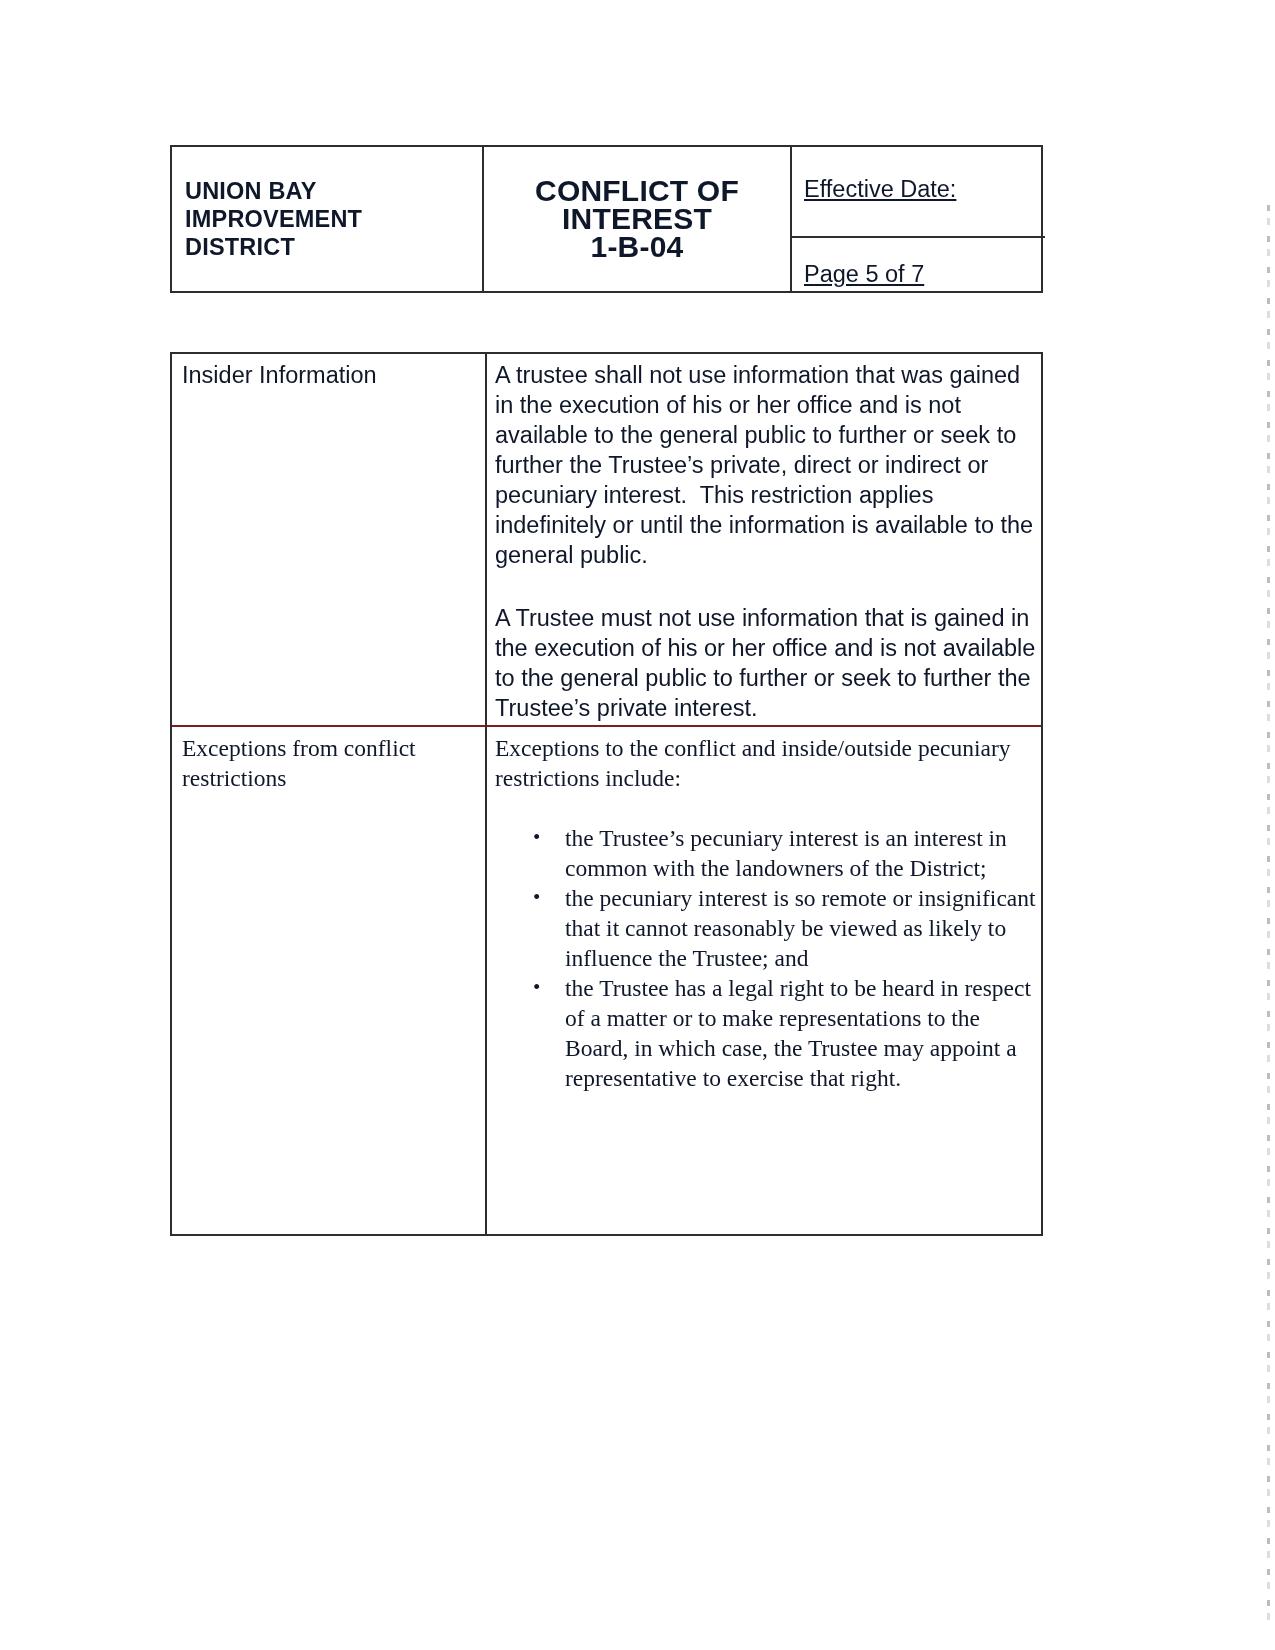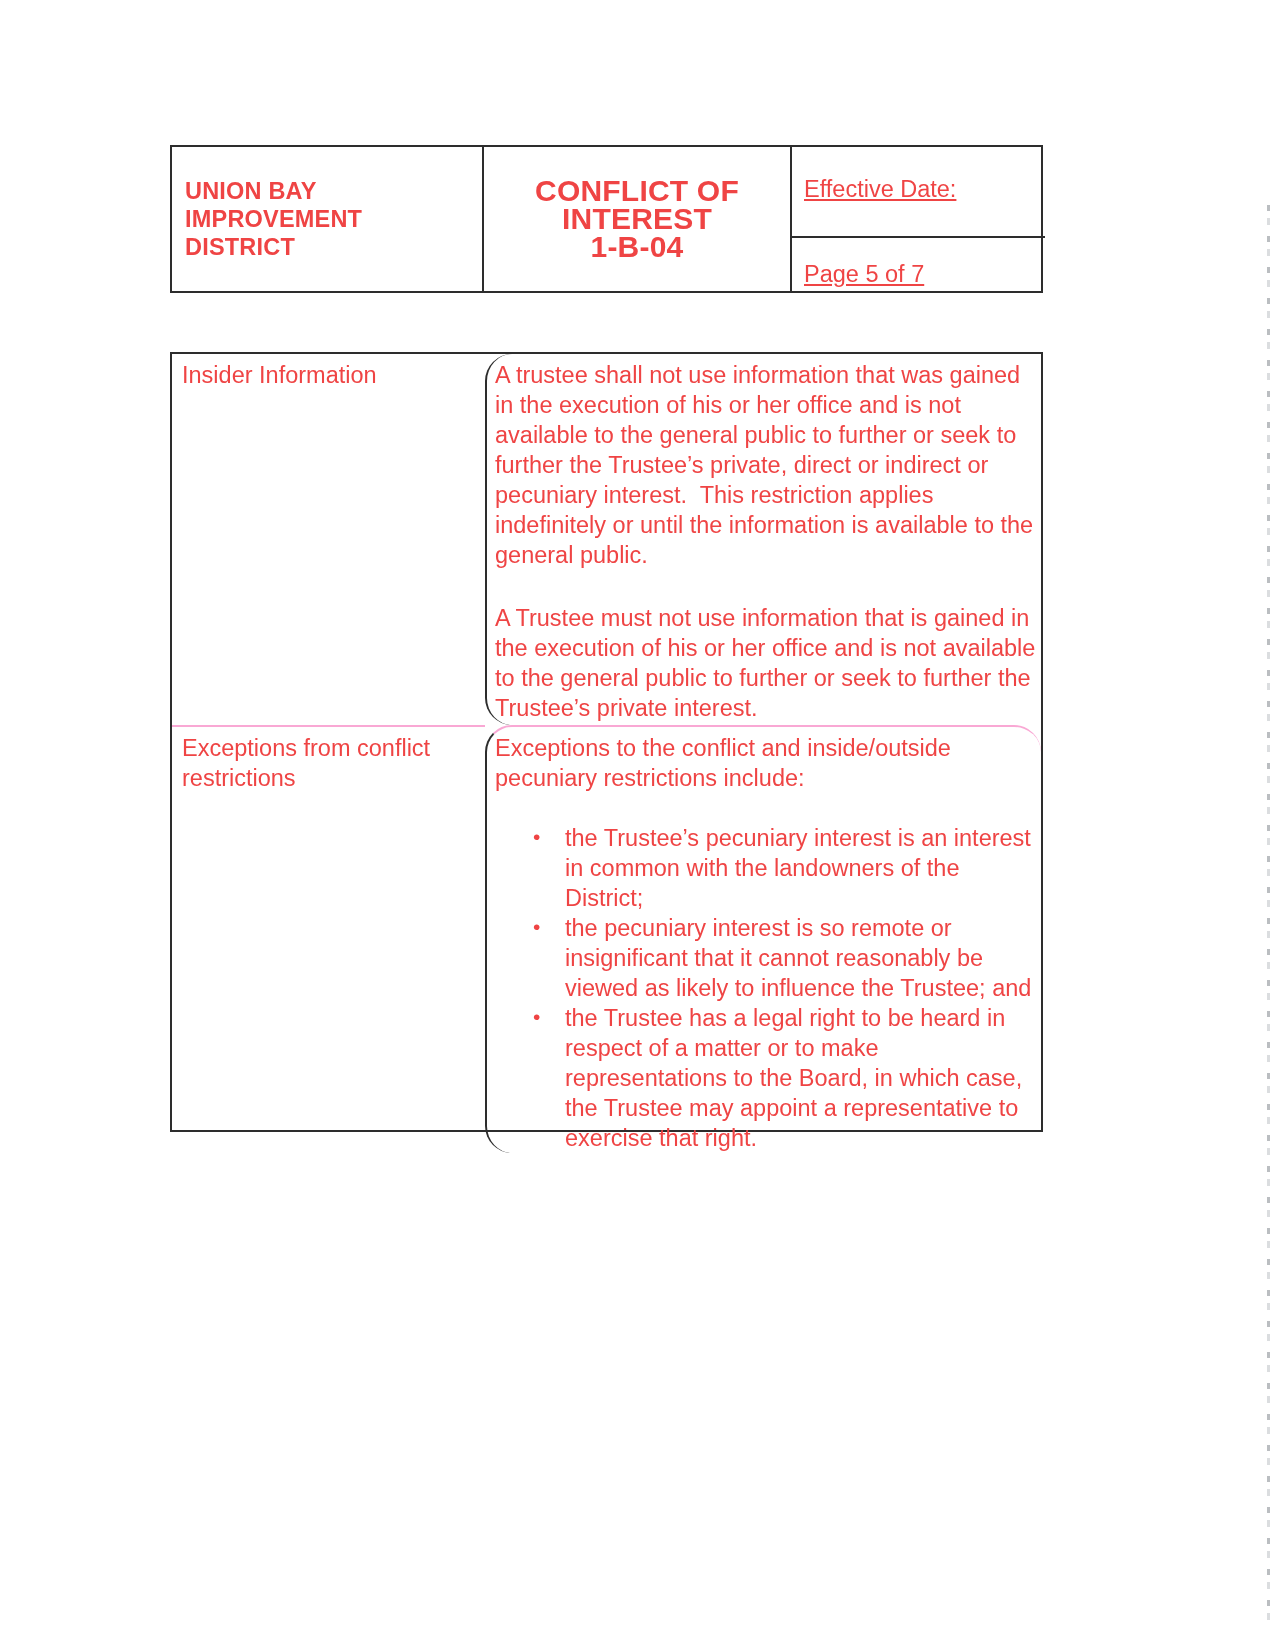--- a/index.html
+++ b/index.html
@@ -3,21 +3,21 @@
 <meta charset="utf-8">
 <style>
   * { box-sizing: border-box; }
   html, body { margin: 0; padding: 0; background: #ffffff; }
   .page {
     position: relative;
     width: 1275px;
     height: 1650px;
     background: #ffffff;
     font-family: "Liberation Sans", "DejaVu Sans", sans-serif;
-    color: #ef4444;
+    color: #0f172a;
     overflow: hidden;
   }
 
   
   .header-table {
     position: absolute;
     left: 170px;
     top: 145px;
     width: 873px;
     height: 148px;
@@ -61,38 +61,37 @@
     display: flex;
     align-items: flex-end;
   }
 
   
   .policy-table {
     position: absolute;
     left: 170px;
     top: 352px;
     width: 873px;
-    height: 780px;
+    height: 884px;
     display: grid;
     grid-template-columns: 313px 1fr;
     grid-template-rows: 371px 1fr;
     border: 2px solid #2d2d2d;
     background: #ffffff;
     font-size: 23.5px;
     line-height: 30px;
   }
   .pt-cell { border-left: 2px solid #2d2d2d; }
   .pt-cell.first-col { border-left: none; }
-  .pt-cell.second-row { border-top: 2px solid #f9a8d4; }
+  .pt-cell.second-row { border-top: 2px solid #7f1d1d; font-family: Liberation Serif, serif; }
   .pt-label {
     padding: 6px 10px 0 10px;
   }
   .pt-body {
     padding: 6px 0 0 8px;
-    border-radius: 27px;
   }
   .para { margin: 0; white-space: pre-wrap; }
   .para + .para { margin-top: 33px; }
   .bullet-list { margin-top: 30px; }
   .bullet-item { position: relative; padding-left: 70px; }
   .bullet-marker {
     position: absolute;
     left: 38px;
     top: -1px;
     font-size: 21px;

